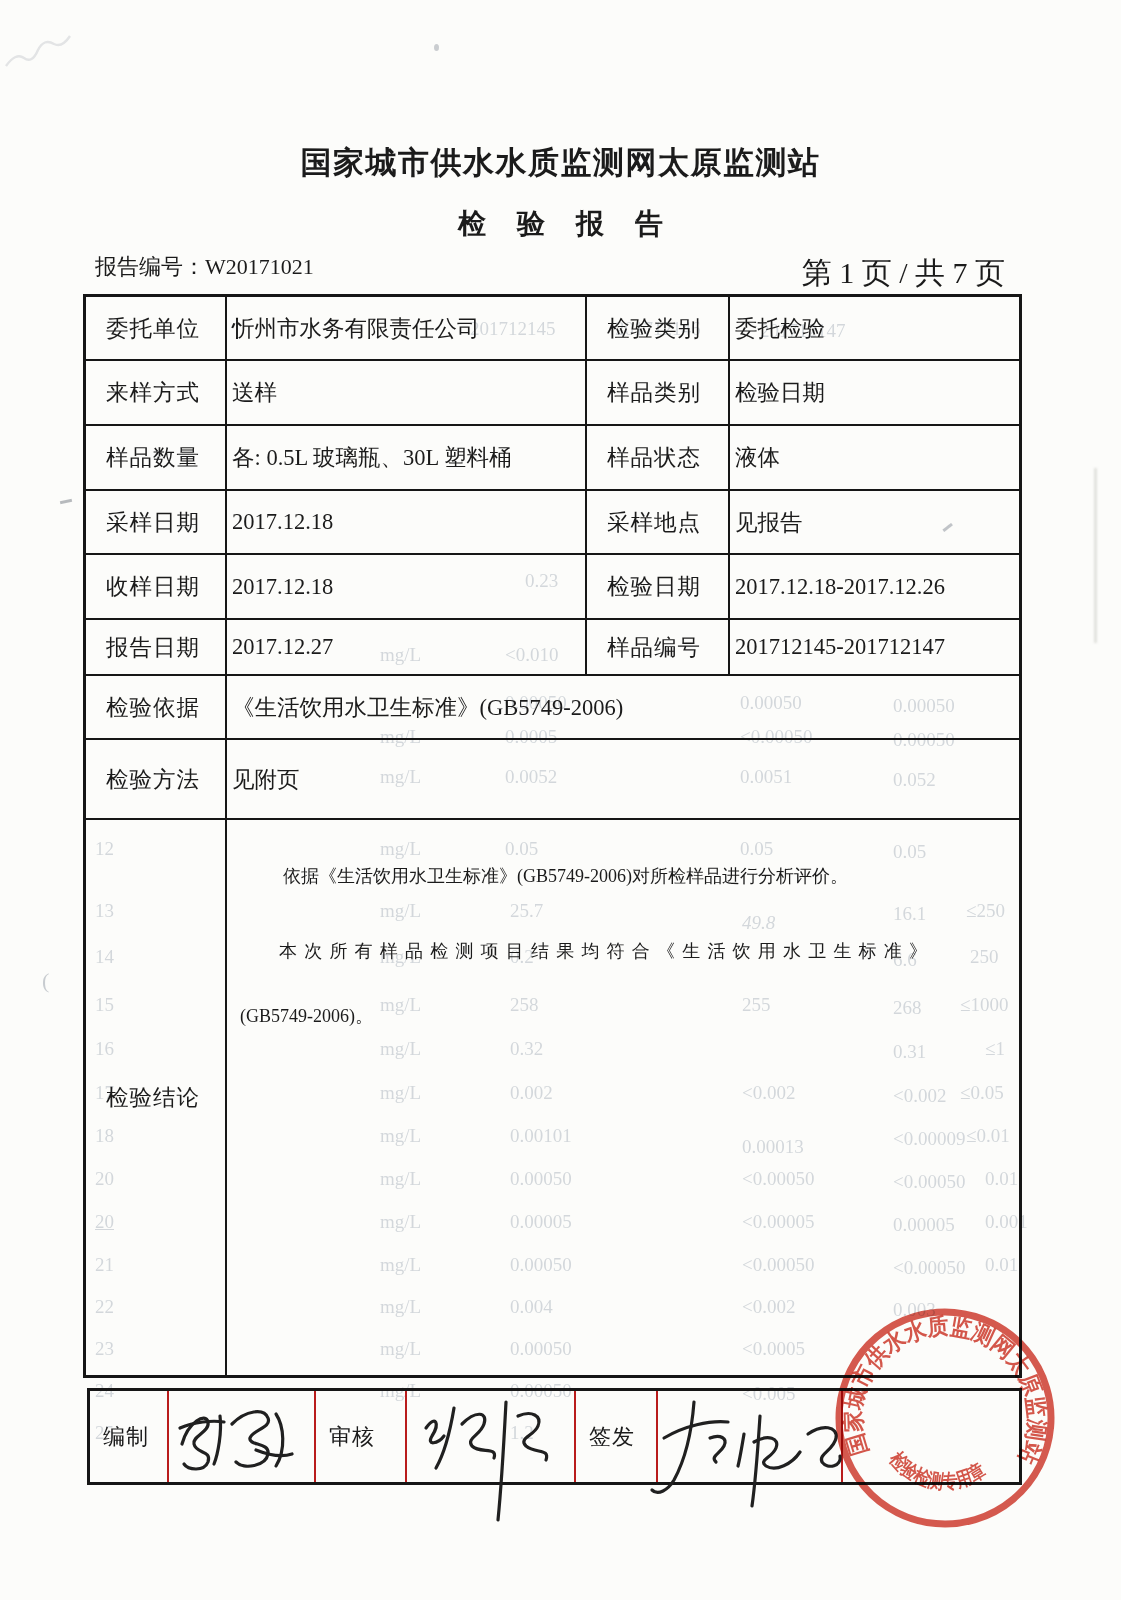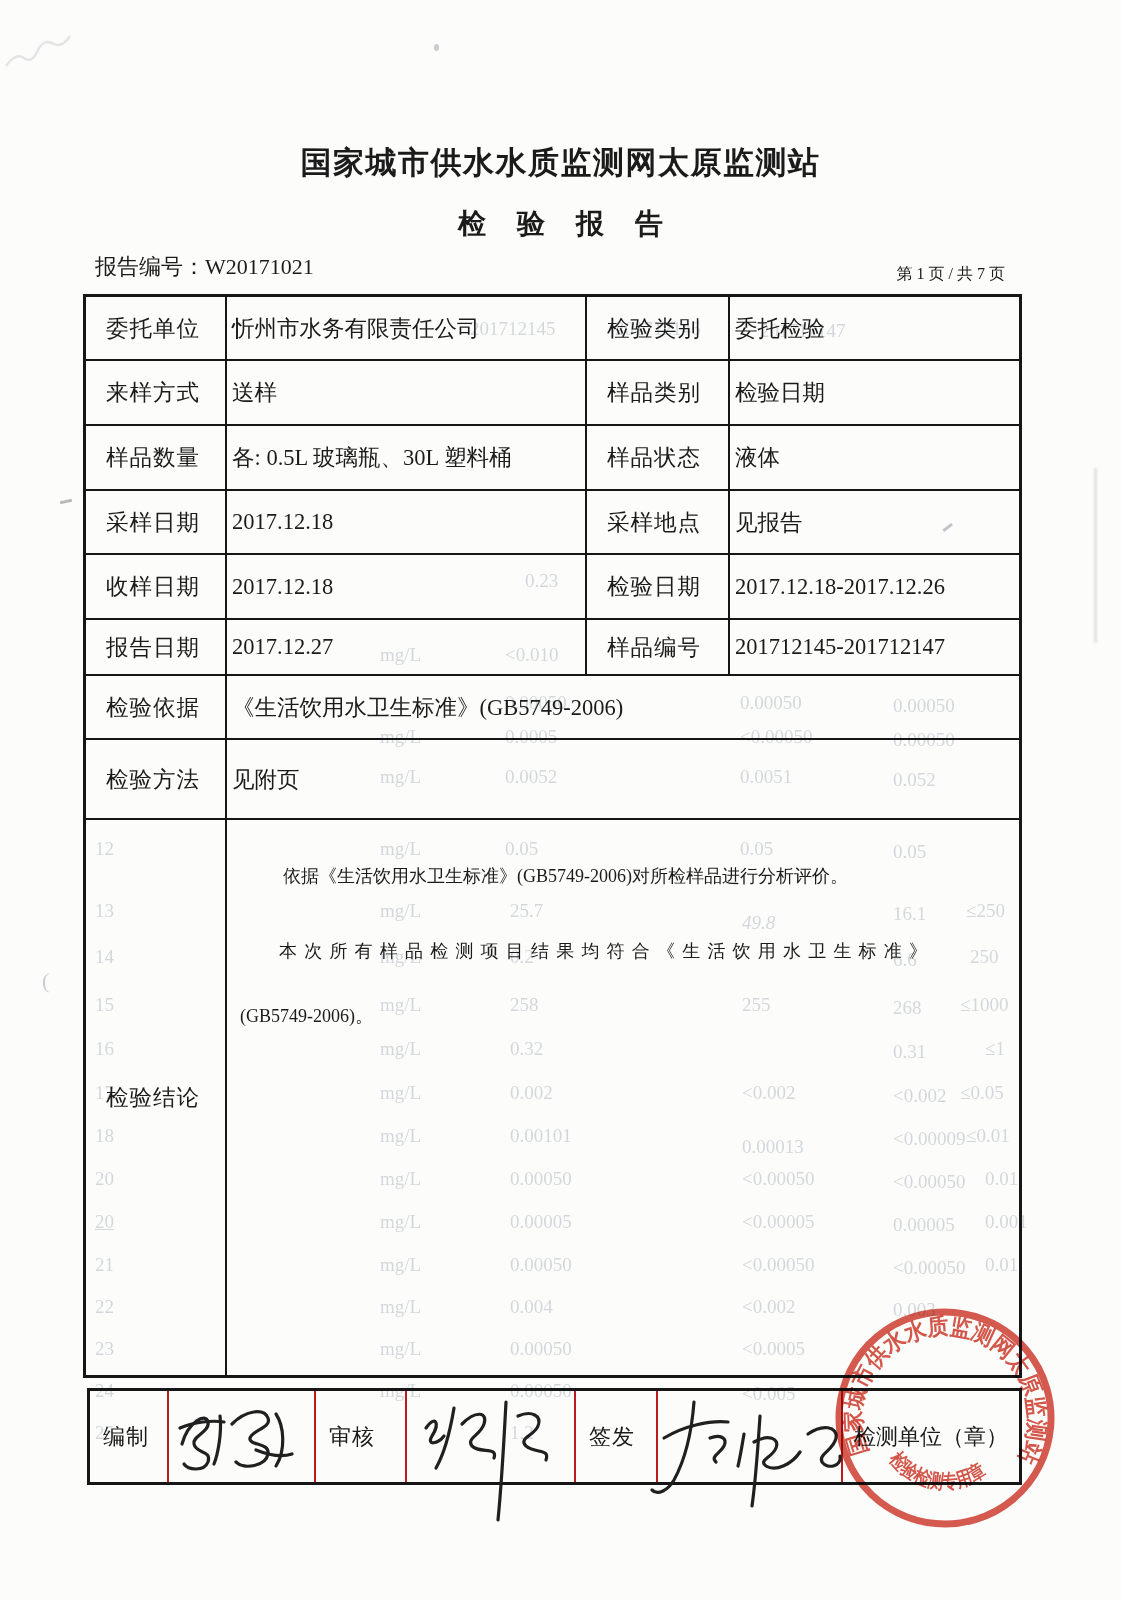--- a/index.html
+++ b/index.html
@@ -8,21 +8,21 @@
     background:#fcfcfa; overflow:hidden;
     font-family:"Liberation Serif","DejaVu Serif",serif; color:#1b1b1b;
   }
 
   
   .hdr-title { position:absolute; top:142px; left:0; width:100%; text-align:center;
     font-size:31px; font-weight:bold; letter-spacing:1.5px; z-index:2; }
   .hdr-sub { position:absolute; top:205px; left:0; width:100%; text-align:center;
     font-size:28px; font-weight:bold; letter-spacing:12px; text-indent:12px; z-index:2; }
   .report-no { position:absolute; left:95px; top:252px; font-size:22px; z-index:2; }
-  .page-info { position:absolute; right:116px; top:264px; font-size:16px; z-index:2; }
+  .page-info { position:absolute; right:116px; top:253px; font-size:30px; z-index:2; }
 
   
   .tbl {
     position:absolute; left:83px; top:294px; z-index:2;
     display:grid;
     grid-template-columns:141px 360px 143px 289px;
     grid-template-rows:64px 65px 65px 64px 65px 56px 64px 80px 555px;
     border:3px solid #161616;
   }
   .tbl > div {
@@ -240,21 +240,20 @@
     </div>
   </div>
 
   <div class="sig-tbl">
     <div class="sig-lab">编制</div>
     <div></div>
     <div class="sig-lab">审核</div>
     <div></div>
     <div class="sig-lab">签发</div>
     <div></div>
-    <div class="seal-cell slast">检测单位（章）</div>
   </div>
 
   <svg class="sig-svg" style="left:168px; top:1394px;" width="150" height="88">
     <path d="M14 50 C20 28 38 18 40 28 C42 38 24 42 26 50 C28 60 44 56 40 68 C36 78 20 76 16 70"></path>
     <path d="M52 22 C54 38 50 60 46 70"></path>
     <path d="M12 34 C26 28 44 26 56 28"></path>
     <path d="M64 30 C78 16 96 14 100 24 C104 34 84 36 82 44 C80 52 102 48 100 60 C98 72 76 76 68 68"></path>
     <path d="M108 20 C116 32 118 56 108 72"></path>
     <path d="M88 56 C98 60 112 64 124 60"></path>
   </svg>

